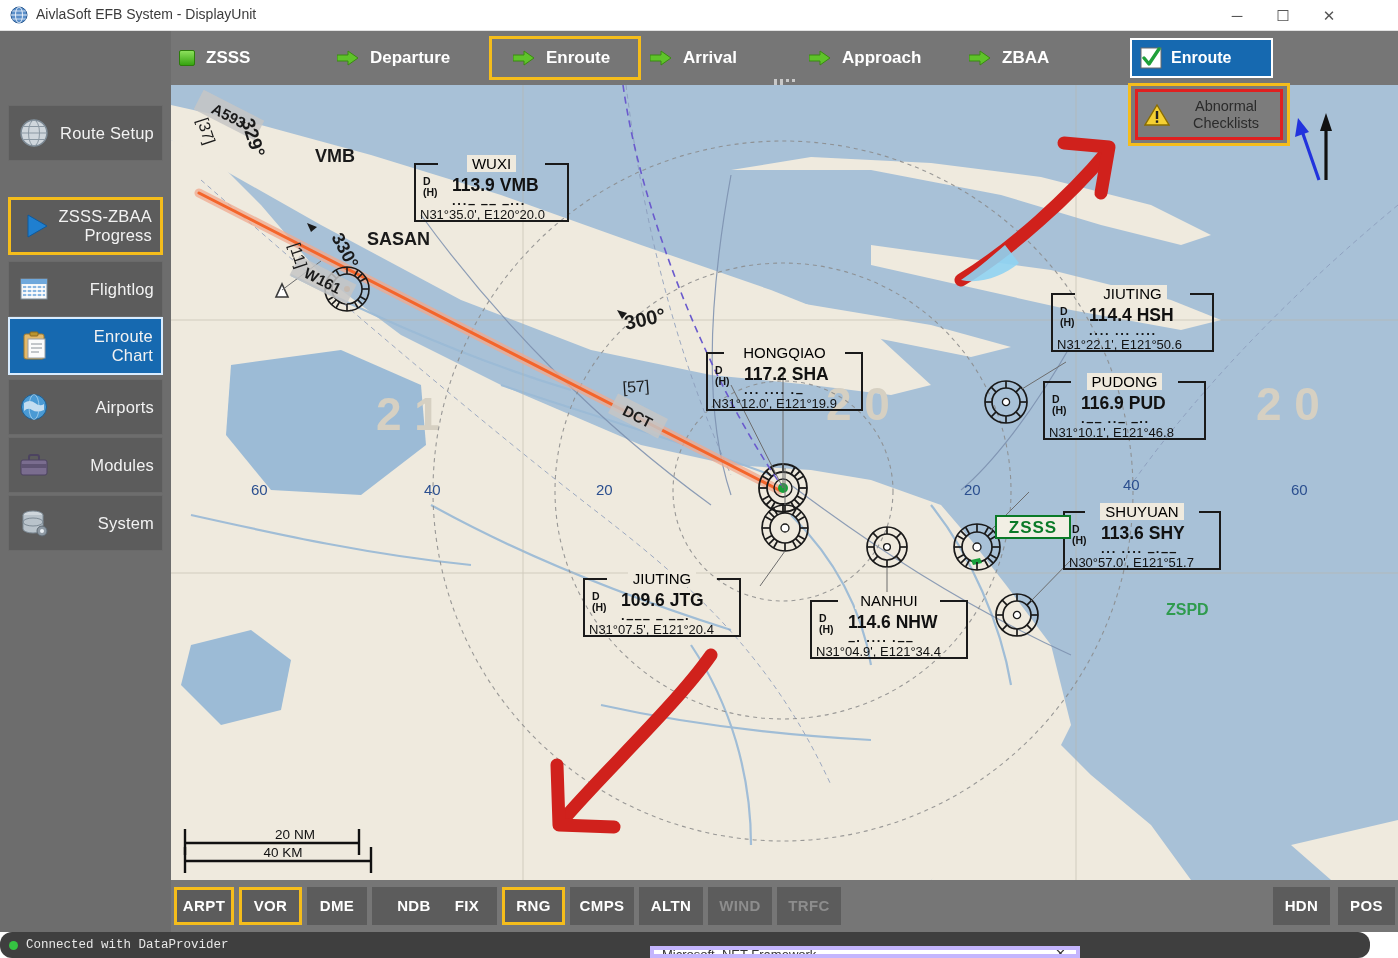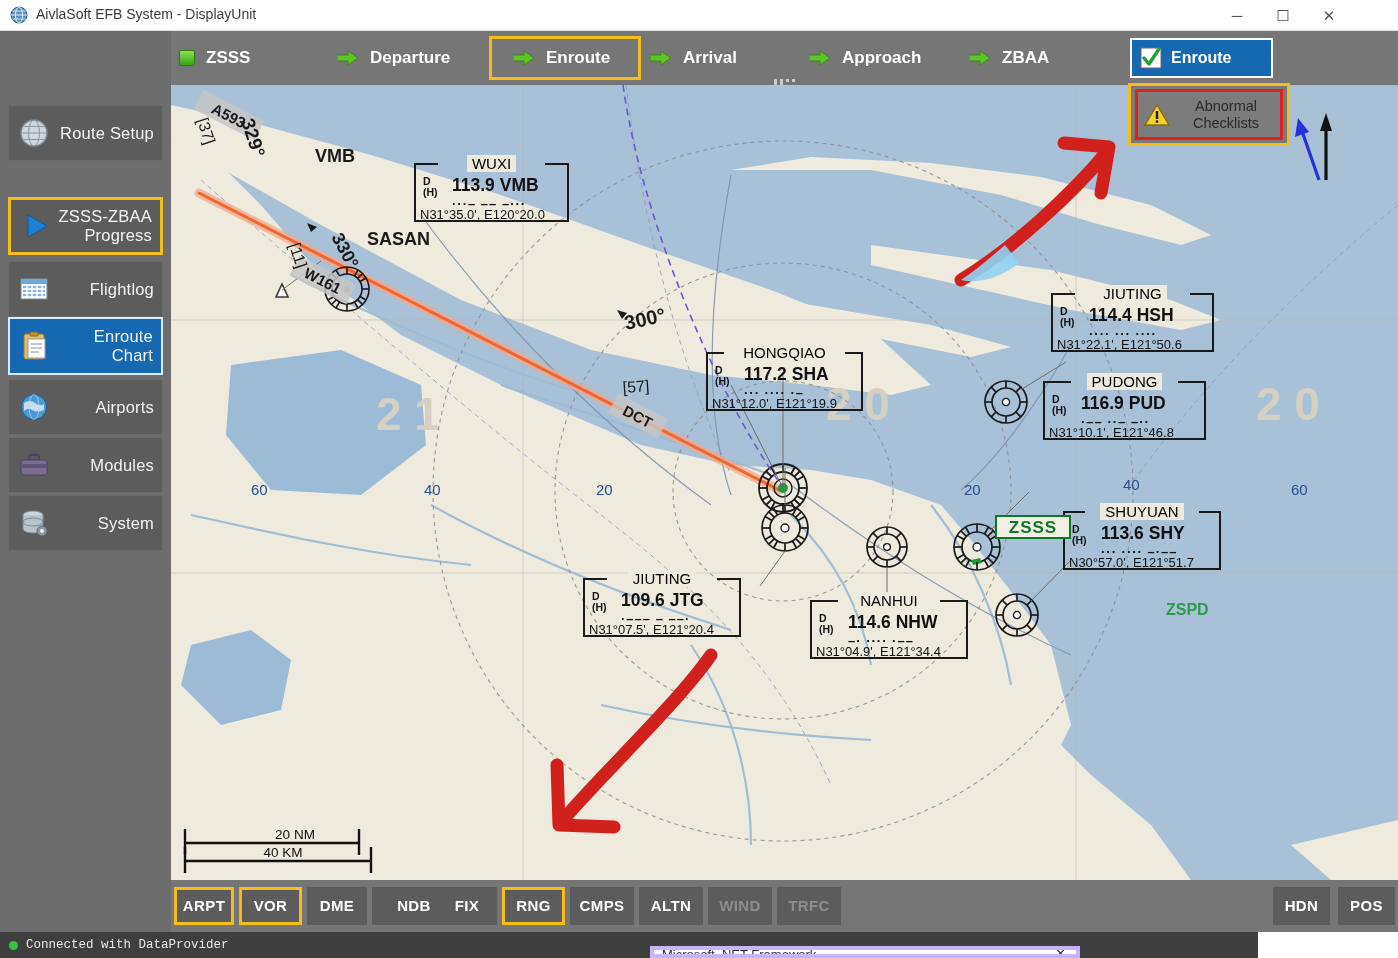--- a/index.html
+++ b/index.html
@@ -94,22 +94,22 @@
   #scalebar .sc-lbl{ position:absolute; width:100%; text-align:center; font-size:13.5px; color:#111; }
 
   
   #filterbar{ position:absolute; left:171px; top:880px; width:1227px; height:52px; background:#767676; }
   .fbtn{ position:absolute; top:7px; height:38px; background:#5c5c5c; color:#fff;
     font-size:15px; font-weight:bold; text-align:center; line-height:38px; letter-spacing:.4px;}
   .fbtn.hl{ border:3px solid #f5bd1b; line-height:32px; }
   .fbtn.dis{ color:#8d8d8d; }
 
   
-  #statusbar{ position:absolute; left:0; top:932px; width:1258px; height:26px; background:#3f3f3f;
-    color:#e8e8e8; font-family:"Liberation Mono", monospace; font-size:12.5px; }
+  #statusbar{ position:absolute; left:0; top:932px; width:1370px; height:26px; background:#3f3f3f;
+    color:#e8e8e8; font-family:"Liberation Mono", monospace; font-size:12.5px;border-radius:12px; }
   #statusbar .sdot{ position:absolute; left:9px; top:9px; width:9px; height:9px; border-radius:50%;
     background:#35c342; }
   #statusbar .sleft{ position:absolute; left:26px; top:6px; }
   #statusbar .sright{ position:absolute; right:8px; top:6px; }
 
   
   #netfx{ position:absolute; left:650px; top:946px; width:430px; height:12px; background:#fff;
     border:4px solid #c4b5fd; overflow:hidden; }
   #netfx .t{ position:absolute; left:8px; top:-3px; font-size:13px; color:#333; }
   #netfx .x{ position:absolute; right:10px; top:-4px; font-size:13px; color:#333; }

